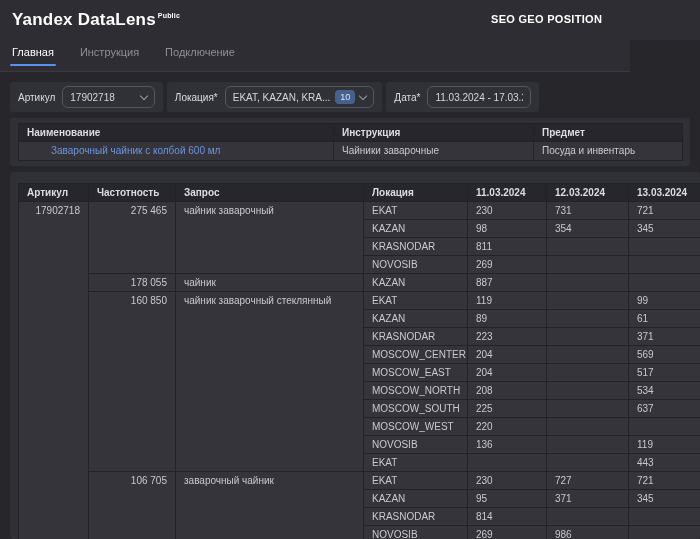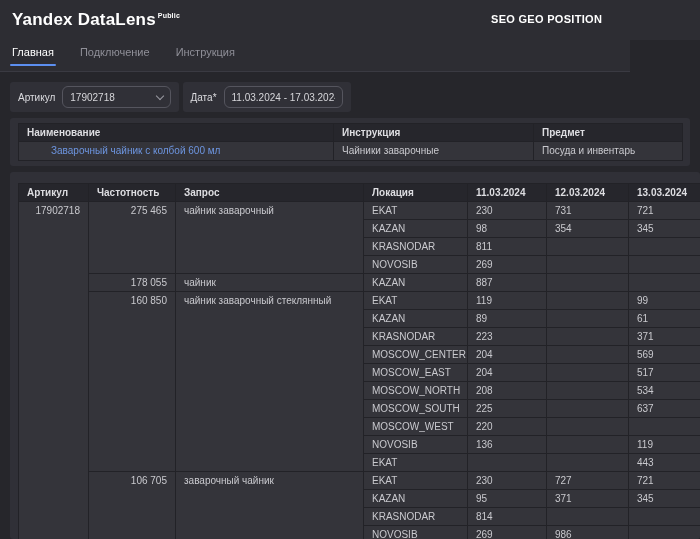--- a/index.html
+++ b/index.html
@@ -59,29 +59,37 @@
 </head>
 <body>
 
 <div class="header-bar">
   <div class="logo"><span>Yandex DataLens</span><sup>Public</sup></div>
 </div>
 <div class="dash-title">SEO GEO POSITION</div>
 
 <div class="tab-bar">
   <div class="tab active">Главная</div>
+  <div class="tab">Инструкция</div>
   <div class="tab">Подключение</div>
-  <div class="tab">Инструкция</div>
 </div>
 
 <div class="filters">
   <div class="fcard">
     <span class="flabel">Артикул</span>
     <div class="fctrl">
       <span class="val">17902718</span>
+      <span class="chev"></span>
+    </div>
+  </div>
+  <div class="fcard">
+    <span class="flabel">Локация*</span>
+    <div class="fctrl">
+      <span class="val">EKAT, KAZAN, KRA...</span>
+      <span class="cnt-badge">10</span>
       <span class="chev"></span>
     </div>
   </div>
   <div class="fcard">
     <span class="flabel">Дата*</span>
     <div class="fctrl">
       <input value="11.03.2024 - 17.03.2024" style="">
     </div>
   </div>
 </div>

